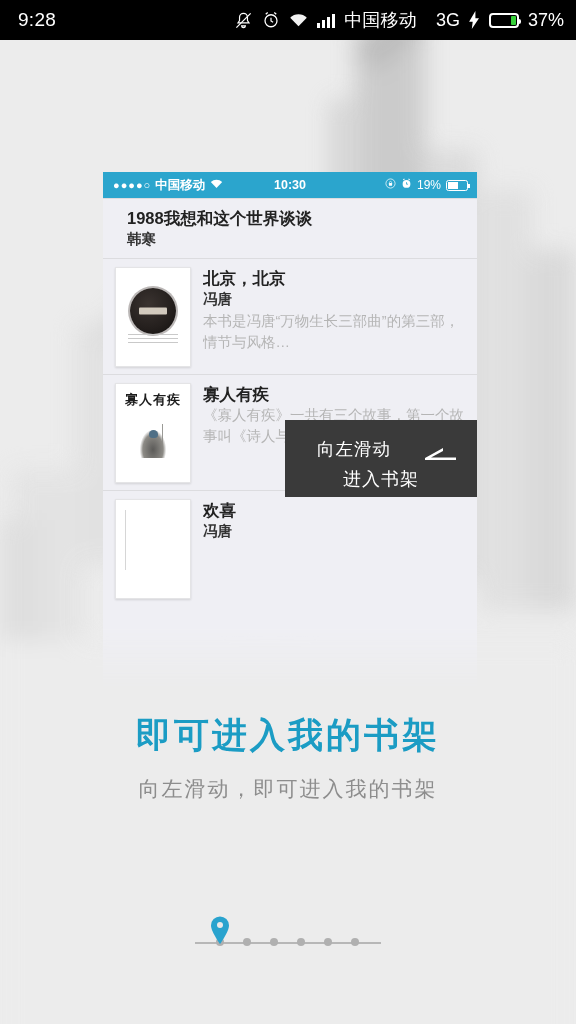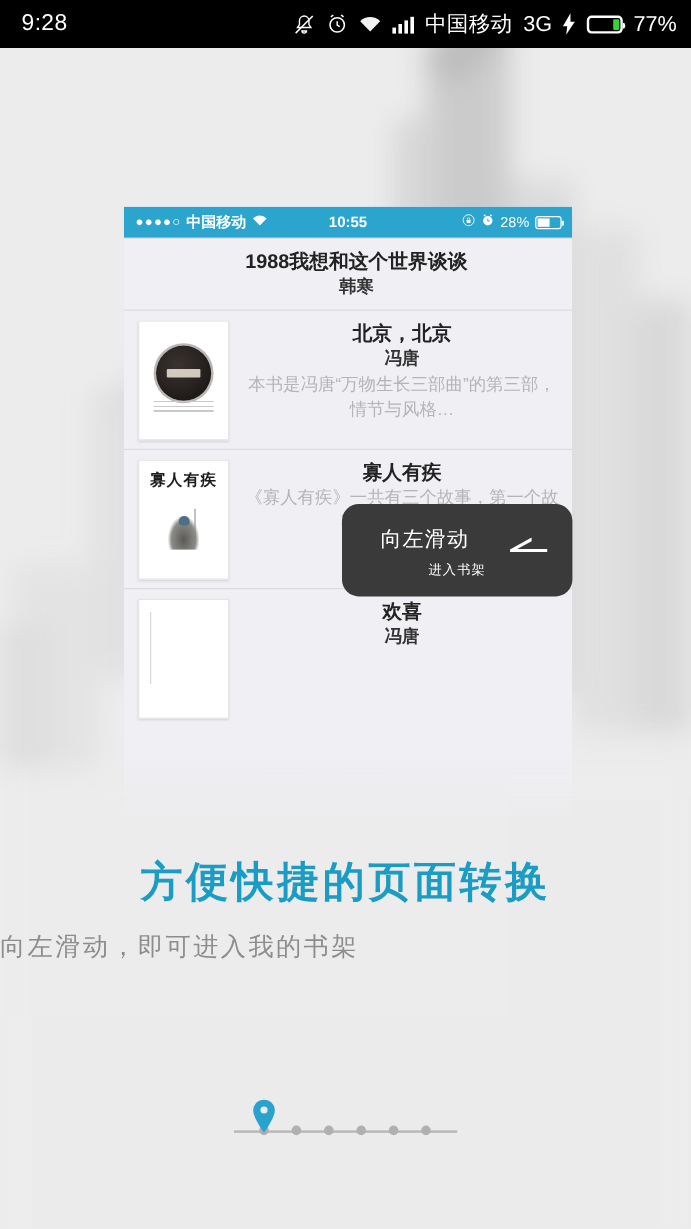--- a/index.html
+++ b/index.html
@@ -13,21 +13,21 @@
   
   .android-status{
     position:absolute;top:0;left:0;width:576px;height:40px;
     background:#000;color:#fff;z-index:50;
     display:flex;align-items:center;
   }
   .as-time{font-size:19px;margin-left:18px;letter-spacing:.3px;}
   .as-right{margin-left:auto;margin-right:12px;display:flex;align-items:center;gap:9px;}
   .as-ico{display:inline-block;line-height:0;}
   .as-carrier{font-size:18px;letter-spacing:.2px;}
-  .as-3g{font-size:18px;}
+  .as-3g{font-size:18px;margin-left:10px;}
   .as-batt-pct{font-size:18px;}
   .bars{display:flex;align-items:flex-end;gap:2px;height:16px;}
   .bars i{display:block;width:3px;background:#fff;}
   .bars i:nth-child(1){height:5px}
   .bars i:nth-child(2){height:8px}
   .bars i:nth-child(3){height:11px}
   .bars i:nth-child(4){height:14px}
   .batt{
     position:relative;width:30px;height:15px;border:2px solid #fff;border-radius:4px;
     box-sizing:border-box;
@@ -75,21 +75,21 @@
     height:29px;background:#fff;border-radius:5px;border:1px solid #e2e2e6;
     display:flex;align-items:center;justify-content:center;gap:5px;color:#a8a8ae;font-size:13.5px;
   }
   .mag{width:11px;height:11px;border:1.6px solid #a8a8ae;border-radius:50%;position:relative;display:inline-block;}
   .mag:after{content:"";position:absolute;right:-4px;bottom:-2px;width:5px;height:1.6px;background:#a8a8ae;transform:rotate(45deg);}
 
   .list{background:#efeff4;}
   .row{display:flex;padding:8px 10px 7px 12px;border-top:1px solid #dcdcdf;background:#efeff4;}
   .cover{width:74px;height:98px;flex:0 0 74px;background:#fff;border:1px solid #e4e4e6;
          box-shadow:0 1px 2px rgba(0,0,0,.12);position:relative;overflow:hidden;}
-  .info{padding-left:12px;flex:1;min-width:0;text-align:center;}
+  .info{padding-left:12px;flex:1;min-width:0;}
   .b-title{font-size:16.5px;color:#222;font-weight:bold;line-height:1.35;white-space:nowrap;overflow:hidden;}
   .b-author{font-size:14.5px;color:#333;font-weight:bold;line-height:1.5;}
   .b-desc{font-size:14.5px;color:#b5b5b5;line-height:1.42;max-height:42px;overflow:hidden;}
 
   
   .c1{background:linear-gradient(#b9b3ac 0%,#cdc3b8 28%,#9b8274 52%,#7a5f4f 68%,#2c2622 78%,#1d1a18 100%);}
   .c1 .n{position:absolute;left:0;right:0;top:30px;text-align:center;color:#f2efe9;
         font-size:25px;font-weight:bold;letter-spacing:-1px;font-family:"Liberation Sans",sans-serif;}
   .c1 .tp{position:absolute;top:5px;right:9px;color:#6c625c;font-size:5px;letter-spacing:1px;}
   .c1 .car{position:absolute;left:8px;bottom:17px;width:40px;height:7px;background:#fff;border-radius:2px;opacity:.9;}
@@ -104,34 +104,34 @@
   .c3 .fig{position:absolute;left:50%;top:46px;transform:translateX(-50%);width:26px;height:28px;
         background:radial-gradient(ellipse at 50% 70%,#5b5a58 0%,#8d8b86 55%,rgba(255,255,255,0) 72%);}
   .c3 .fig:before{content:"";position:absolute;left:9px;top:0;width:9px;height:8px;border-radius:50% 50% 40% 40%;background:#4f6f86;}
   .c3 .rod{position:absolute;left:62%;top:40px;width:1.3px;height:26px;background:#9a9a96;}
   .c4{background:#fff;}
   .c4 .vt{position:absolute;left:9px;top:10px;width:1px;height:60px;background:#d6d6d6;}
 
   
   .tip{
     position:absolute;left:285px;top:420px;width:192px;height:77px;background:#3a3a3a;
-    z-index:20;color:#fff;border-radius:14px;
+    z-index:20;color:#fff;
   }
   .tip .l1{position:absolute;left:32px;top:17px;font-size:17.5px;letter-spacing:1px;}
-  .tip .l2{position:absolute;left:0;right:0;top:47px;text-align:center;font-size:11px;letter-spacing:1px;}
+  .tip .l2{position:absolute;left:0;right:0;top:47px;text-align:center;font-size:18px;letter-spacing:1px;}
   .tip .arw{position:absolute;right:20px;top:27px;width:34px;height:18px;}
 
   
   .headline{
     position:absolute;left:0;right:0;top:712px;text-align:center;
     color:#1b9cc4;font-family:"Liberation Serif","DejaVu Serif",serif;
     font-size:35px;font-weight:bold;letter-spacing:3px;
   }
   .subline{
-    position:absolute;left:0;right:0;top:775px;text-align:left;
+    position:absolute;left:0;right:0;top:775px;text-align:center;
     color:#8d8d8d;font-size:21px;letter-spacing:2px;
   }
 
   
   .pager{position:absolute;left:0;right:0;top:925px;height:40px;}
   .track{position:absolute;left:195px;top:17px;width:186px;height:1.5px;background:#b7b7b7;}
   .dot{position:absolute;top:13px;width:8px;height:8px;border-radius:50%;background:#b0b0b0;}
   .pin{position:absolute;top:-10px;width:22px;height:30px;}
 </style>
 </head>
@@ -169,21 +169,21 @@
       <span class="as-carrier">中国移动</span>
       <span class="as-3g">3G</span>
       <span class="as-ico">
         <svg width="11" height="18" viewBox="0 0 12 20">
             <path d="M7 0 0 12h4l-1 8 8-12H7z" fill="#fff"></path>
           </svg>
       </span>
       <span class="batt">
           <b></b>
         </span>
-      <span class="as-batt-pct">77%</span>
+      <span class="as-batt-pct">37%</span>
     </div>
   </div>
 
   <div class="bg">
     <div class="bgcity">
       <div class="bld" style="left:355px;top:-10px;width:70px;height:330px;background:#c6c6c6;"></div>
       <div class="bld" style="left:372px;top:-40px;width:36px;height:70px;background:#b4b4b4;transform:rotate(45deg);"></div>
       <div class="bld" style="left:424px;top:110px;width:54px;height:430px;background:#d8d8d8;"></div>
       <div class="bld" style="left:480px;top:150px;width:52px;height:420px;background:#dedede;"></div>
       <div class="bld" style="left:528px;top:210px;width:48px;height:360px;background:#d6d6d6;"></div>
@@ -200,37 +200,37 @@
   <div class="inner">
 
     <div class="ios-status">
       <span class="ios-dots">●●●●○</span>
       <span class="ios-carrier">中国移动</span>
       <span class="ios-wifi">
         <svg width="13" height="10" viewBox="0 0 24 18">
             <path d="M12 16.2 1.5 5.4a14.8 14.8 0 0 1 21 0z" fill="#fff"></path>
           </svg>
       </span>
-      <span class="ios-time">10:55</span>
+      <span class="ios-time">10:30</span>
       <span class="ios-right">
         <span>
           <svg width="11" height="11" viewBox="0 0 24 24">
               <circle cx="12" cy="12" r="10" fill="none" stroke="#fff" stroke-width="1.6"></circle>
               <rect x="8.5" y="11" width="7" height="6" rx="1" fill="#fff"></rect>
               <path d="M9.8 11V9.6a2.2 2.2 0 0 1 4.4 0V11" fill="none" stroke="#fff" stroke-width="1.3"></path>
             </svg>
         </span>
         <span>
           <svg width="11" height="11" viewBox="0 0 24 24">
               <circle cx="12" cy="13" r="8.5" fill="#fff"></circle>
               <path d="M12 9v4.5h3.4" stroke="#2ba5cd" stroke-width="1.7" fill="none"></path>
               <path d="M5 4.2 7.6 2M19 4.2 16.4 2" stroke="#fff" stroke-width="2.4" fill="none"></path>
             </svg>
         </span>
-        <span>28%</span>
+        <span>19%</span>
         <span class="ios-batt">
             <b></b>
           </span>
       </span>
     </div>
 
 
 
     <div class="list">
 
@@ -283,21 +283,21 @@
   <div class="tip">
     <div class="l1">向左滑动</div>
     <div class="l2">进入书架</div>
     <div class="arw">
       <svg width="34" height="18" viewBox="0 0 34 18">
           <path d="M32 11 L14 1 L14 4 L26 10.4 L1 10.4 L1 13 L32 13 Z" fill="#fff" transform="scale(-1,1) translate(-34,0)"></path>
         </svg>
     </div>
   </div>
 
-  <div class="headline">方便快捷的页面转换</div>
+  <div class="headline">即可进入我的书架</div>
   <div class="subline">向左滑动，即可进入我的书架</div>
 
   <div class="pager">
     <div class="track"></div>
     <div class="dot" style="left:216px"></div>
     <div class="dot" style="left:243px"></div>
     <div class="dot" style="left:270px"></div>
     <div class="dot" style="left:297px"></div>
     <div class="dot" style="left:324px"></div>
     <div class="dot" style="left:351px"></div>

